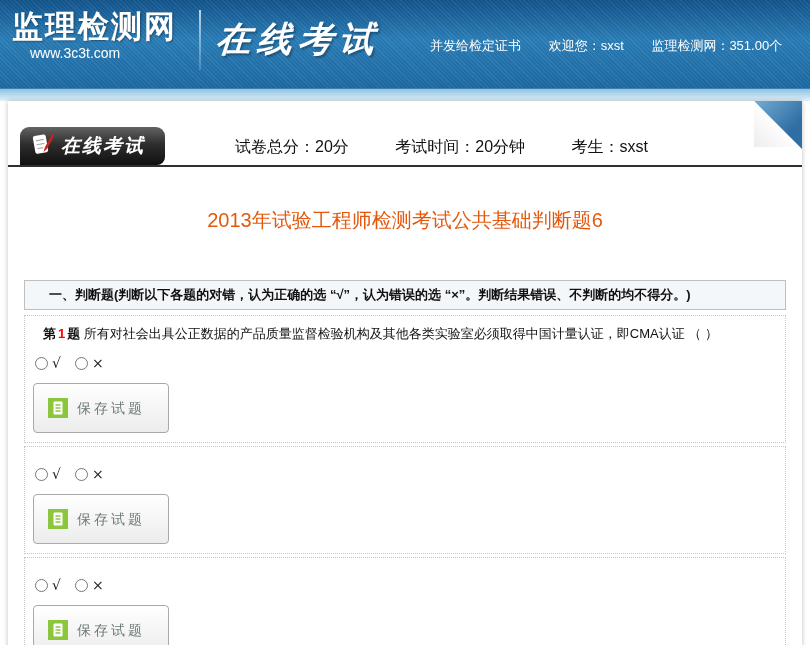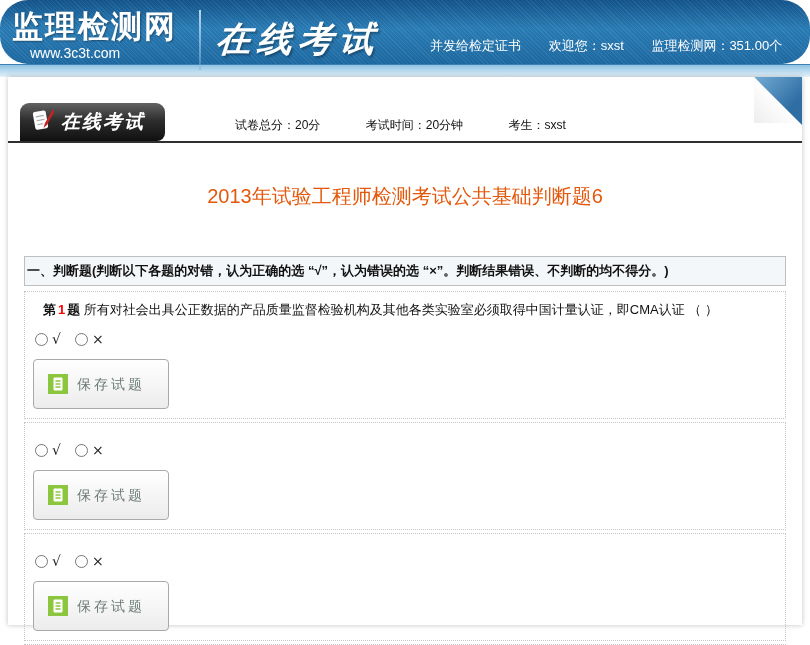--- a/index.html
+++ b/index.html
@@ -1,26 +1,25 @@
 <!DOCTYPE html>
 <html><head>
 <meta charset="utf-8">
 <style>
   * { margin:0; padding:0; box-sizing:border-box; }
   html,body { width:810px; height:645px; overflow:hidden; background:#fff;
               font-family:"Liberation Sans","DejaVu Sans",sans-serif; }
 
   
   .header {
-    position:relative; height:64px;
+    position:relative; height:88px;
     background:
       repeating-linear-gradient(45deg, rgba(255,255,255,0.05) 0 1px, rgba(0,0,0,0.04) 1px 3px),
       linear-gradient(180deg,#14568e 0%,#2b7fb9 45%,#1e6ba5 100%);
     color:#fff;
-    border-radius:28px;
   }
   .site-name { position:absolute; left:12px; top:6px; font-size:31px; font-weight:bold;
                letter-spacing:2px; text-shadow:1px 1px 2px rgba(0,0,0,.35); }
   .site-url  { position:absolute; left:30px; top:45px; font-size:14px; font-weight:normal; }
   .logo-divider { position:absolute; left:199px; top:10px; width:2px; height:60px;
                   background:linear-gradient(180deg,rgba(200,228,248,.9),rgba(120,170,210,.4)); }
   .online-exam-title { position:absolute; left:216px; top:16px; font-size:35px; font-weight:bold;
                        font-style:italic; transform:skewX(-4deg); letter-spacing:6px;
                        text-shadow:2px 2px 2px rgba(0,0,0,.3); }
   .header-nav { position:absolute; left:430px; top:37px; font-size:13px; white-space:nowrap; }
@@ -46,28 +45,28 @@
                filter:drop-shadow(-1px 1px 2px rgba(0,0,0,.3)); }
 
   
   .tab-row { display:flex; align-items:flex-end; padding-top:26px;
              border-bottom:2px solid #2f2f2f; }
   .exam-tab { display:inline-flex; align-items:center; gap:7px; margin-left:12px;
               height:38px; padding:0 20px 0 12px;
               background:linear-gradient(180deg,#636363 0%,#2e2e2e 45%,#101010 100%);
               border-radius:9px 9px 8px 0; color:#fff; font-size:19px; font-weight:bold;
               font-style:italic; letter-spacing:2px; cursor:pointer; }
-  .exam-info { margin-left:70px; padding-bottom:7px; font-size:12px; color:#111; white-space:nowrap; }
+  .exam-info { margin-left:70px; padding-bottom:7px; font-size:16px; color:#111; white-space:nowrap; }
   .exam-info span { margin-right:42px; }
 
   
   .exam-title { margin-top:40px; text-align:center; font-size:20px; font-weight:normal; color:#e4580c; }
 
   
-  .section-bar { margin:46px 16px 5px; padding:5px 2px; background:#f4f7f9;
+  .section-bar { margin:46px 16px 5px; padding:5px 24px; background:#f4f7f9;
                  border:1px solid #bfbfbf; font-size:13px; font-weight:bold; color:#111; }
 
   
   .questions { margin:0 16px; }
   .q-block { border:1px dotted #c6c6c6; margin-top:3px; padding:8px 6px 6px; }
   .q-line { font-size:13px; color:#111; line-height:1.55;margin-left:12px; }
   .q-label { font-weight:bold; }
   .q-num { color:#f00; font-weight:bold; padding:0 2px; }
   .q-options { margin:11px 0 0 4px; display:flex; align-items:center; font-size:14px; color:#222; }
   .q-options input { margin:0 4px 0 0; cursor:pointer; }

